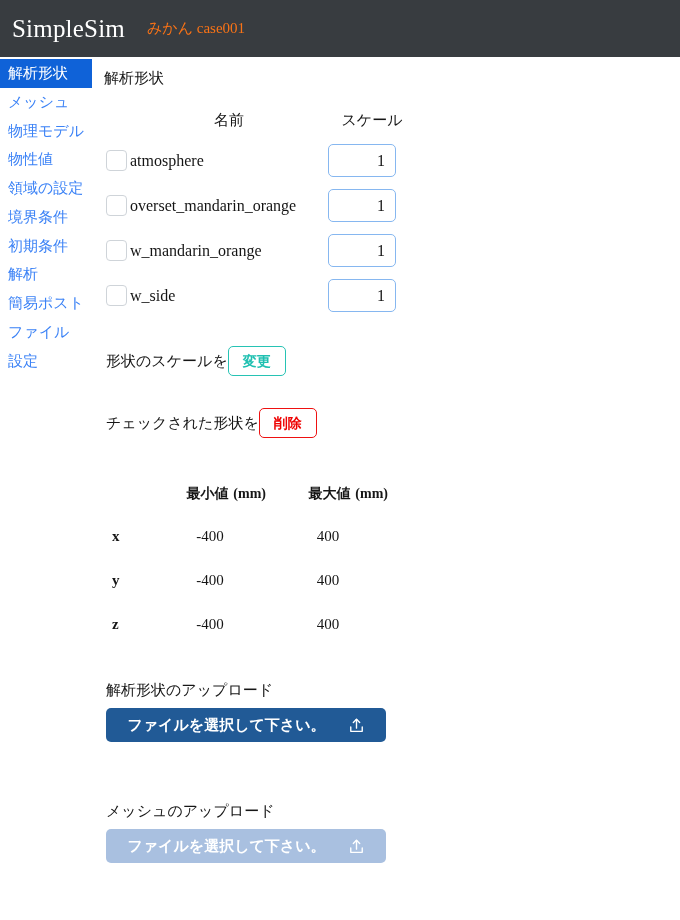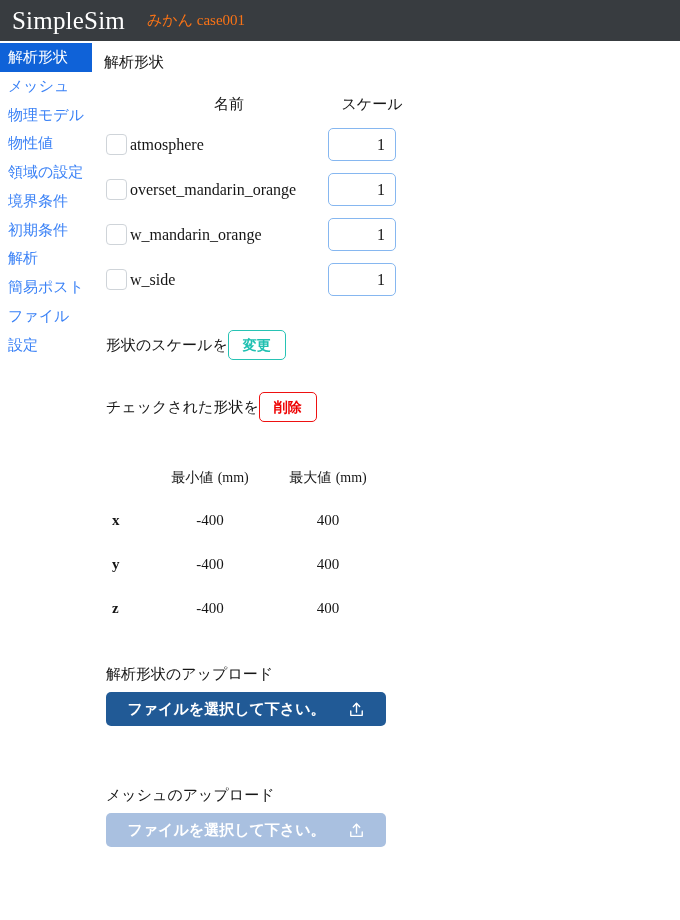--- a/index.html
+++ b/index.html
@@ -11,21 +11,21 @@
     height: 920px;
     background: #ffffff;
     font-family: "Liberation Serif", "DejaVu Serif", serif;
     color: #1a1a1a;
     overflow: hidden;
     position: relative;
   }
 
   
   .topbar {
-    height: 41px;
+    height: 57px;
     background: #383c40;
     display: flex;
     align-items: center;
     padding-left: 12px;
     box-sizing: border-box;
   }
   .brand {
     color: #ffffff;
     font-family: "Liberation Serif", "DejaVu Serif", serif;
     font-size: 25px;
@@ -166,26 +166,26 @@
   }
 
   
   .bounds-table {
     border-collapse: collapse;
     margin-top: 46px;
     margin-left: 2px;
     font-family: "Liberation Serif", "DejaVu Serif", serif;
   }
   .bounds-table th {
-    font-weight: normal;
+    font-weight: bold;
     font-family: "DejaVu Sans", "Liberation Sans", sans-serif;
     font-size: 14px;
     color: #161616;
     padding-bottom: 24px;
-    text-align: center;
+    text-align: right;
   }
   .bounds-table th .unit {
     font-family: "Liberation Serif", "DejaVu Serif", serif;
     font-size: 14px;
   }
   .bounds-table td {
     padding-bottom: 26px;
     font-family: "Liberation Serif", "DejaVu Serif", serif;
     font-size: 15px;
     color: #151515;

